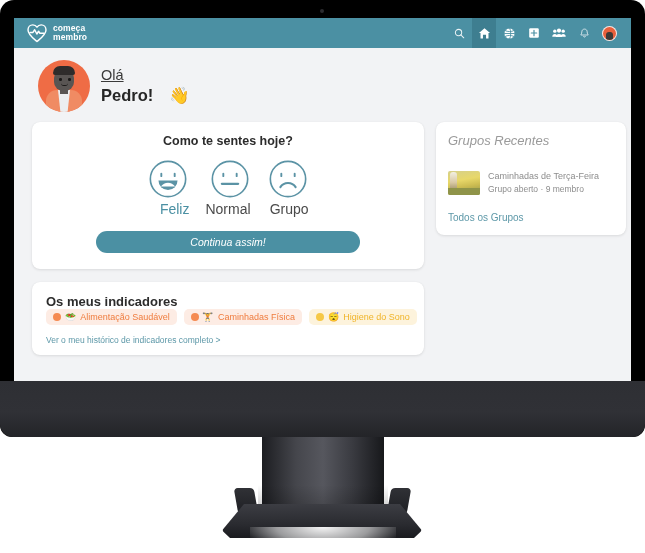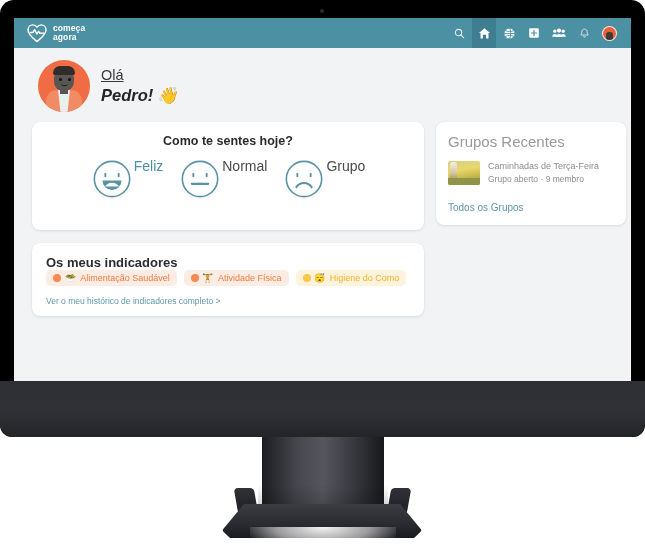--- a/index.html
+++ b/index.html
@@ -204,21 +204,21 @@
   .ab-neck {
     position: absolute; left: 22px; top: 28px;
     width: 8px; height: 6px;
     background: #595553;
   }
 
   .greet-text { display: flex; flex-direction: column; gap: 3px; }
   .greet-ola { font-size: 14.5px; color: #3a3a3a; text-decoration: underline; }
   .greet-name {
     font-size: 16.5px; font-weight: bold; color: #262626;
-    display: flex; align-items: flex-end; gap: 4px; font-style: italic;
+    display: flex; align-items: flex-end; gap: 16px;
   }
 
   .content-row {
     display: flex;
     gap: 12px;
     padding: 0 18px 4px 18px;
     align-items: flex-start;
   }
   .col-main { width: 392px; flex: 0 0 auto; }
   .col-side { width: 190px; flex: 0 0 auto; }
@@ -240,22 +240,22 @@
   }
   .mood-options {
     display: flex;
     justify-content: center;
     align-items: flex-start;
     gap: 16px;
     margin-bottom: 14px;
   }
   .mood-opt {
     display: flex;
-    flex-direction: row;
-    align-items: flex-start;
+    flex-direction: column;
+    align-items: flex-end;
     cursor: pointer;
     gap: 1px;
   }
   .mood-face { width: 42px; height: 42px; display: block; }
   .mood-label { font-size: 14px; color: #4a4a4a; }
   .mood-opt.selected .mood-label { color: #4b90a3; }
 
   .mood-btn {
     display: block;
     width: 264px;
@@ -304,23 +304,24 @@
     text-align: left;
     margin-top: 10px;
     font-size: 8.5px;
     color: #5d98a8;
     cursor: pointer;
   }
 
   
   .groups-card { padding: 11px 12px 12px; }
   .groups-title {
-    font-size: 15px;
+    font-size: 13px;
     color: #9a9a9a;
-    margin-bottom: 11px;
+    margin-bottom: 23px;
+    font-style: italic;
   }
   .group-item { display: flex; gap: 8px; align-items: center; cursor: pointer; }
   .group-thumb {
     width: 32px; height: 24px; flex: 0 0 auto;
     border-radius: 2px;
     background: linear-gradient(170deg, #d6d08a 0%, #e8d86a 38%, #cdbd52 62%, #8c9146 100%);
     position: relative;
     overflow: hidden;
   }
   .group-thumb::before {
@@ -360,21 +361,21 @@
 
       <div class="brand">
         <span class="brand-mark">
           <svg viewBox="0 0 26 24" width="22" height="20" aria-hidden="true">
             <path d="M13 22.2C11 20.4 2.2 14.4 2.2 8.4 2.2 4.8 4.8 2.2 8 2.2c2 0 3.9 1.1 5 2.8 1.1-1.7 3-2.8 5-2.8 3.2 0 5.8 2.6 5.8 6.2 0 6-8.8 12-10.8 13.8z" fill="none" stroke="#ffffff" stroke-width="1.7" stroke-linejoin="round"></path>
             <path d="M4.6 11.3h3.6l2-3.2 2.6 5.1 2.1-3.3 1.6 2.4h4.9" fill="none" stroke="#ffffff" stroke-width="1.7" stroke-linecap="round" stroke-linejoin="round"></path>
           </svg>
         </span>
         <span class="brand-text">
           <span class="brand-line1">começa</span>
-          <span class="brand-line2">agora</span>
+          <span class="brand-line2">membro</span>
         </span>
       </div>
 
       <div class="nav-icons">
 
         <div class="nav-btn">
           <span>
             <svg viewBox="0 0 16 16" width="11" height="11" aria-hidden="true">
               <circle cx="6.6" cy="6.6" r="4.6" fill="none" stroke="#e8f1f4" stroke-width="1.5"></circle>
               <line x1="10" y1="10" x2="14.2" y2="14.2" stroke="#e8f1f4" stroke-width="1.5" stroke-linecap="round"></line>
@@ -503,43 +504,44 @@
                     <line x1="15" y1="16.5" x2="15" y2="19" stroke="#5b93a5" stroke-width="2" stroke-linecap="round"></line>
                     <line x1="29" y1="16.5" x2="29" y2="19" stroke="#5b93a5" stroke-width="2" stroke-linecap="round"></line>
                     <path d="M14 30.5a9.5 9.5 0 0 1 16 0" fill="none" stroke="#5b93a5" stroke-width="2.2" stroke-linecap="round"></path>
                   </svg>
                 </span>
                 <span class="mood-label">Grupo</span>
               </div>
 
             </div>
 
+            <button class="mood-btn">Continua assim!</button>
           </div>
 
           <div class="card ind-card">
             <div class="ind-title">Os meus indicadores</div>
 
             <div class="ind-badges">
 
               <div class="badge orange">
                 <span class="badge-dot"></span>
                 <span class="badge-emoji">🥗</span>
                 <span>Alimentação Saudável</span>
               </div>
 
               <div class="badge orange">
                 <span class="badge-dot"></span>
                 <span class="badge-emoji">🏋</span>
-                <span>Atividade Física</span>
+                <span>Caminhadas Física</span>
               </div>
 
               <div class="badge yellow">
                 <span class="badge-dot"></span>
                 <span class="badge-emoji">😴</span>
-                <span>Higiene do Como</span>
+                <span>Higiene do Sono</span>
               </div>
 
             </div>
 
             <span class="ind-link">Ver o meu histórico de indicadores completo &gt;</span>
           </div>
 
         </div>
 
         <div class="col-side">

